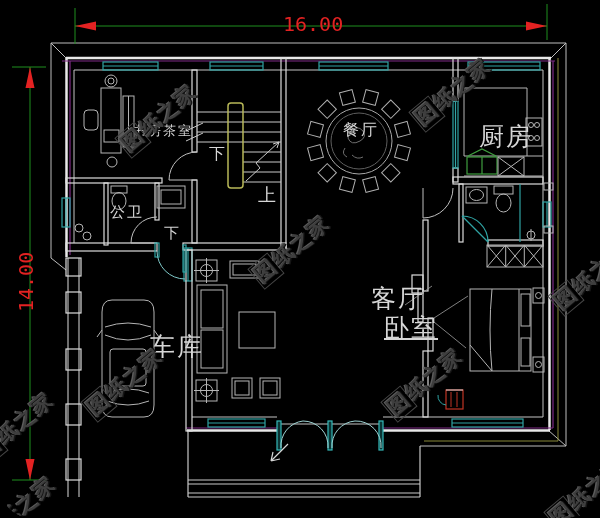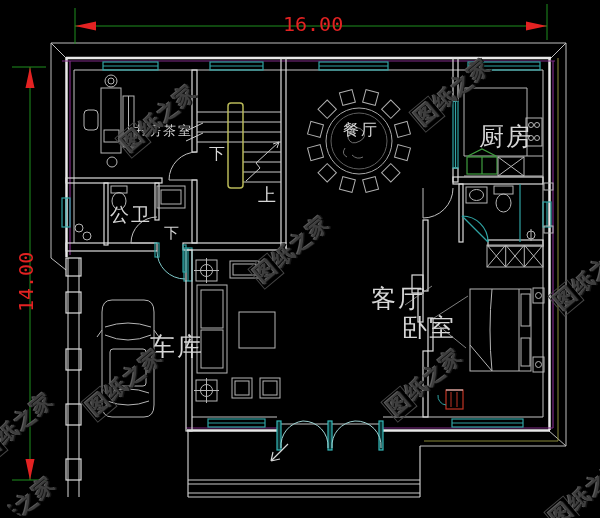--- a/index.html
+++ b/index.html
@@ -314,25 +314,25 @@
     <polygon points="547,26 526,21.5 526,30.5"></polygon>
     <polygon points="30,67 25.5,88 34.5,88"></polygon>
     <polygon points="30,480 25.5,459 34.5,459"></polygon>
   </g>
 </svg>
 
 <div class="dim" style="left:283px;top:14px;">16.00</div>
 <div class="dim" style="left:16px;top:312px;transform:rotate(-90deg);transform-origin:0 0;">14.00</div>
 
 <div class="lbl" style="left:133px;top:124px;font-size:13px;text-align:right;">书房茶室</div>
-<div class="lbl" style="left:110px;top:205px;font-size:19px;">公卫</div>
+<div class="lbl" style="left:110px;top:205px;font-size:15px;">公卫</div>
 <div class="lbl" style="left:343px;top:122px;font-size:16px;">餐厅</div>
 <div class="lbl" style="left:479px;top:124px;">厨房</div>
 <div class="lbl" style="left:371px;top:286px;text-align:center;">客厅</div>
-<div class="lbl" style="left:402px;top:315px;">卧室</div>
+<div class="lbl" style="left:384px;top:315px;text-decoration:underline;">卧室</div>
 <div class="lbl" style="left:150px;top:334px;">车库</div>
 <div class="lbl" style="left:209px;top:146px;font-size:16px;">下</div>
 <div class="lbl" style="left:258px;top:186px;font-size:18px;">上</div>
 <div class="lbl" style="left:164px;top:226px;font-size:15px;">下</div>
 
 <div class="wm" style="left:123px;top:138px;"><span class="box">图</span><span>纸之家</span></div>
 <div class="wm" style="left:417px;top:112px;"><span class="box">图</span><span>纸之家</span></div>
 <div class="wm" style="left:256px;top:269px;"><span class="box">图</span><span>纸之家</span></div>
 <div class="wm" style="left:89px;top:402px;"><span class="box">图</span><span>纸之家</span></div>
 <div class="wm" style="left:389px;top:402px;"><span class="box">图</span><span>纸之家</span></div>

